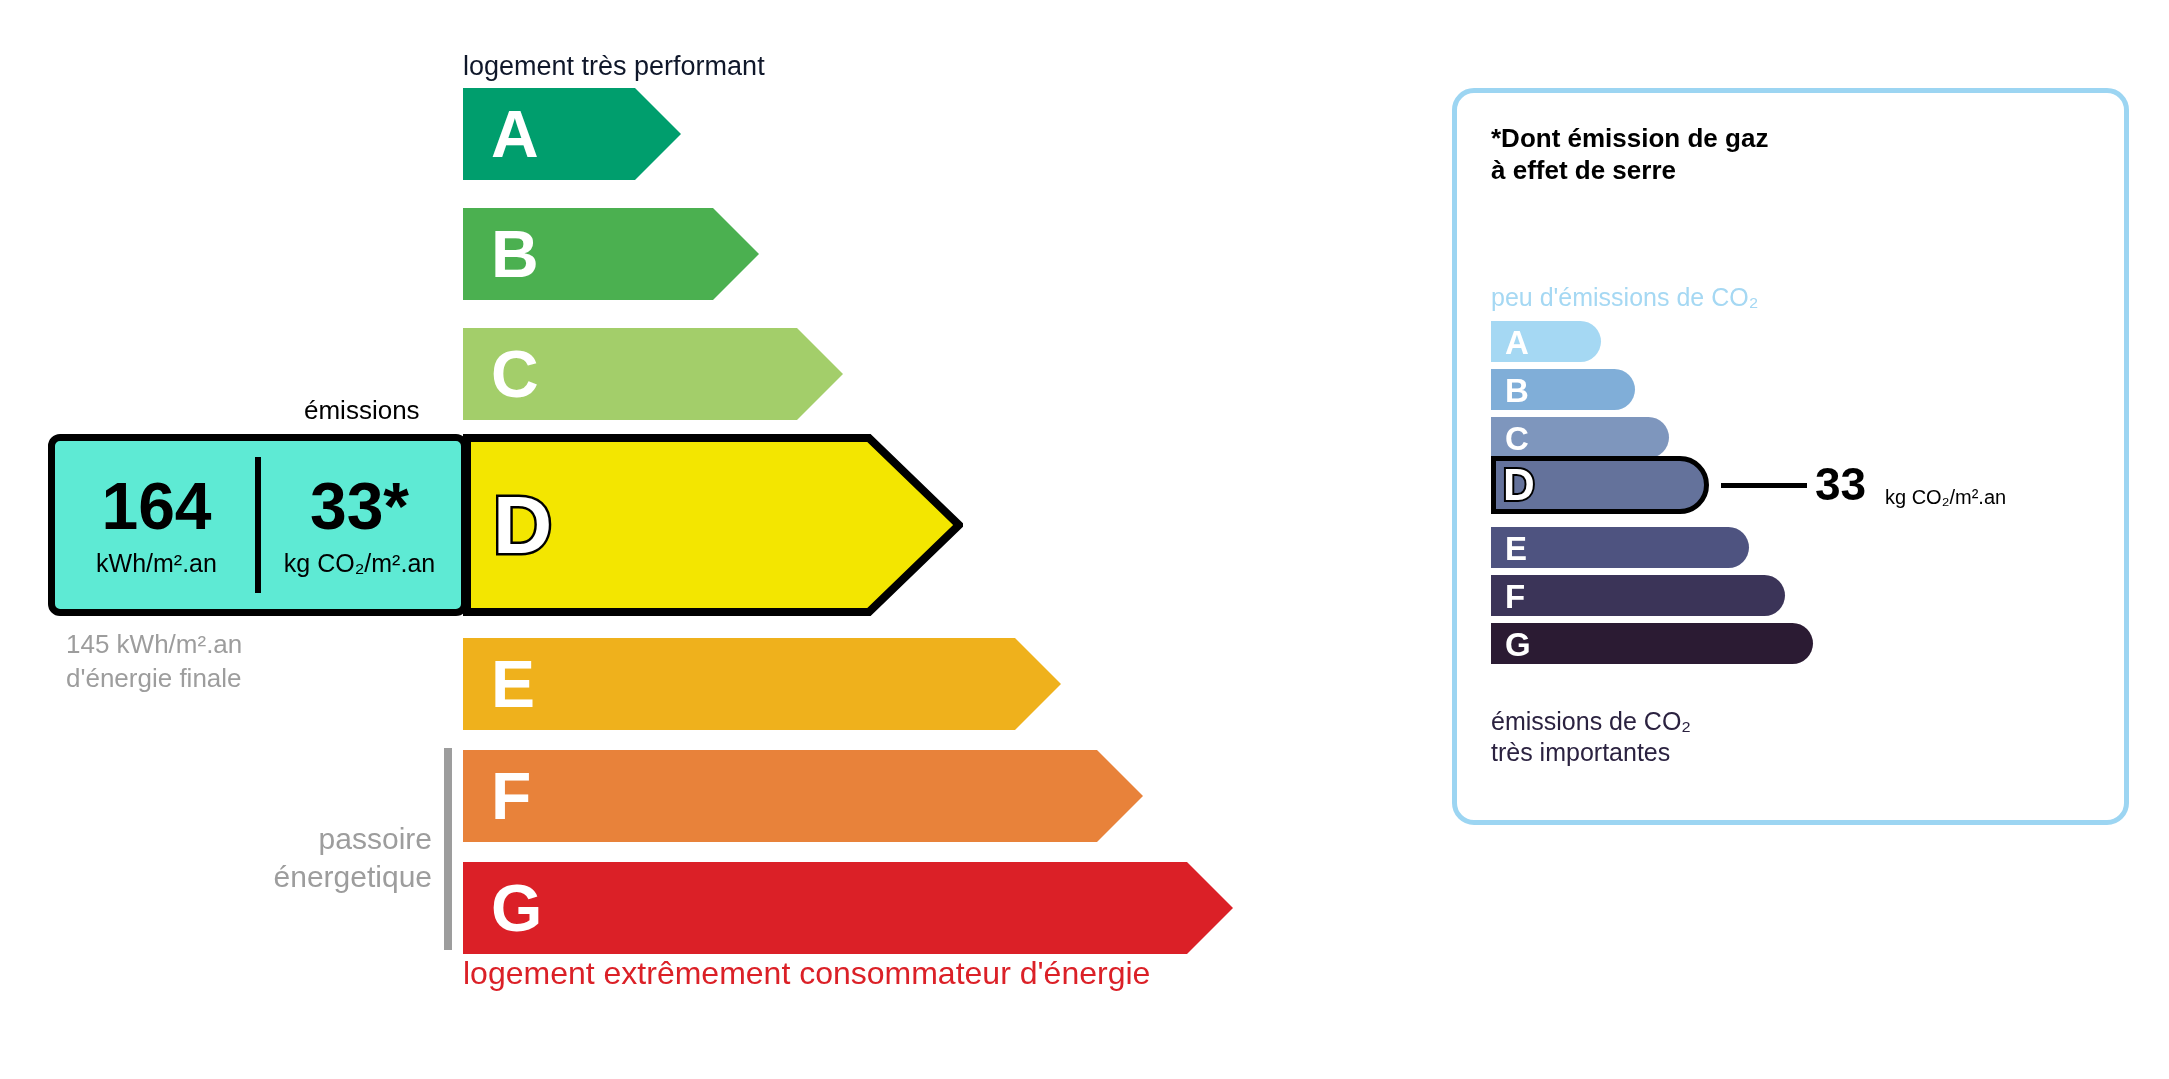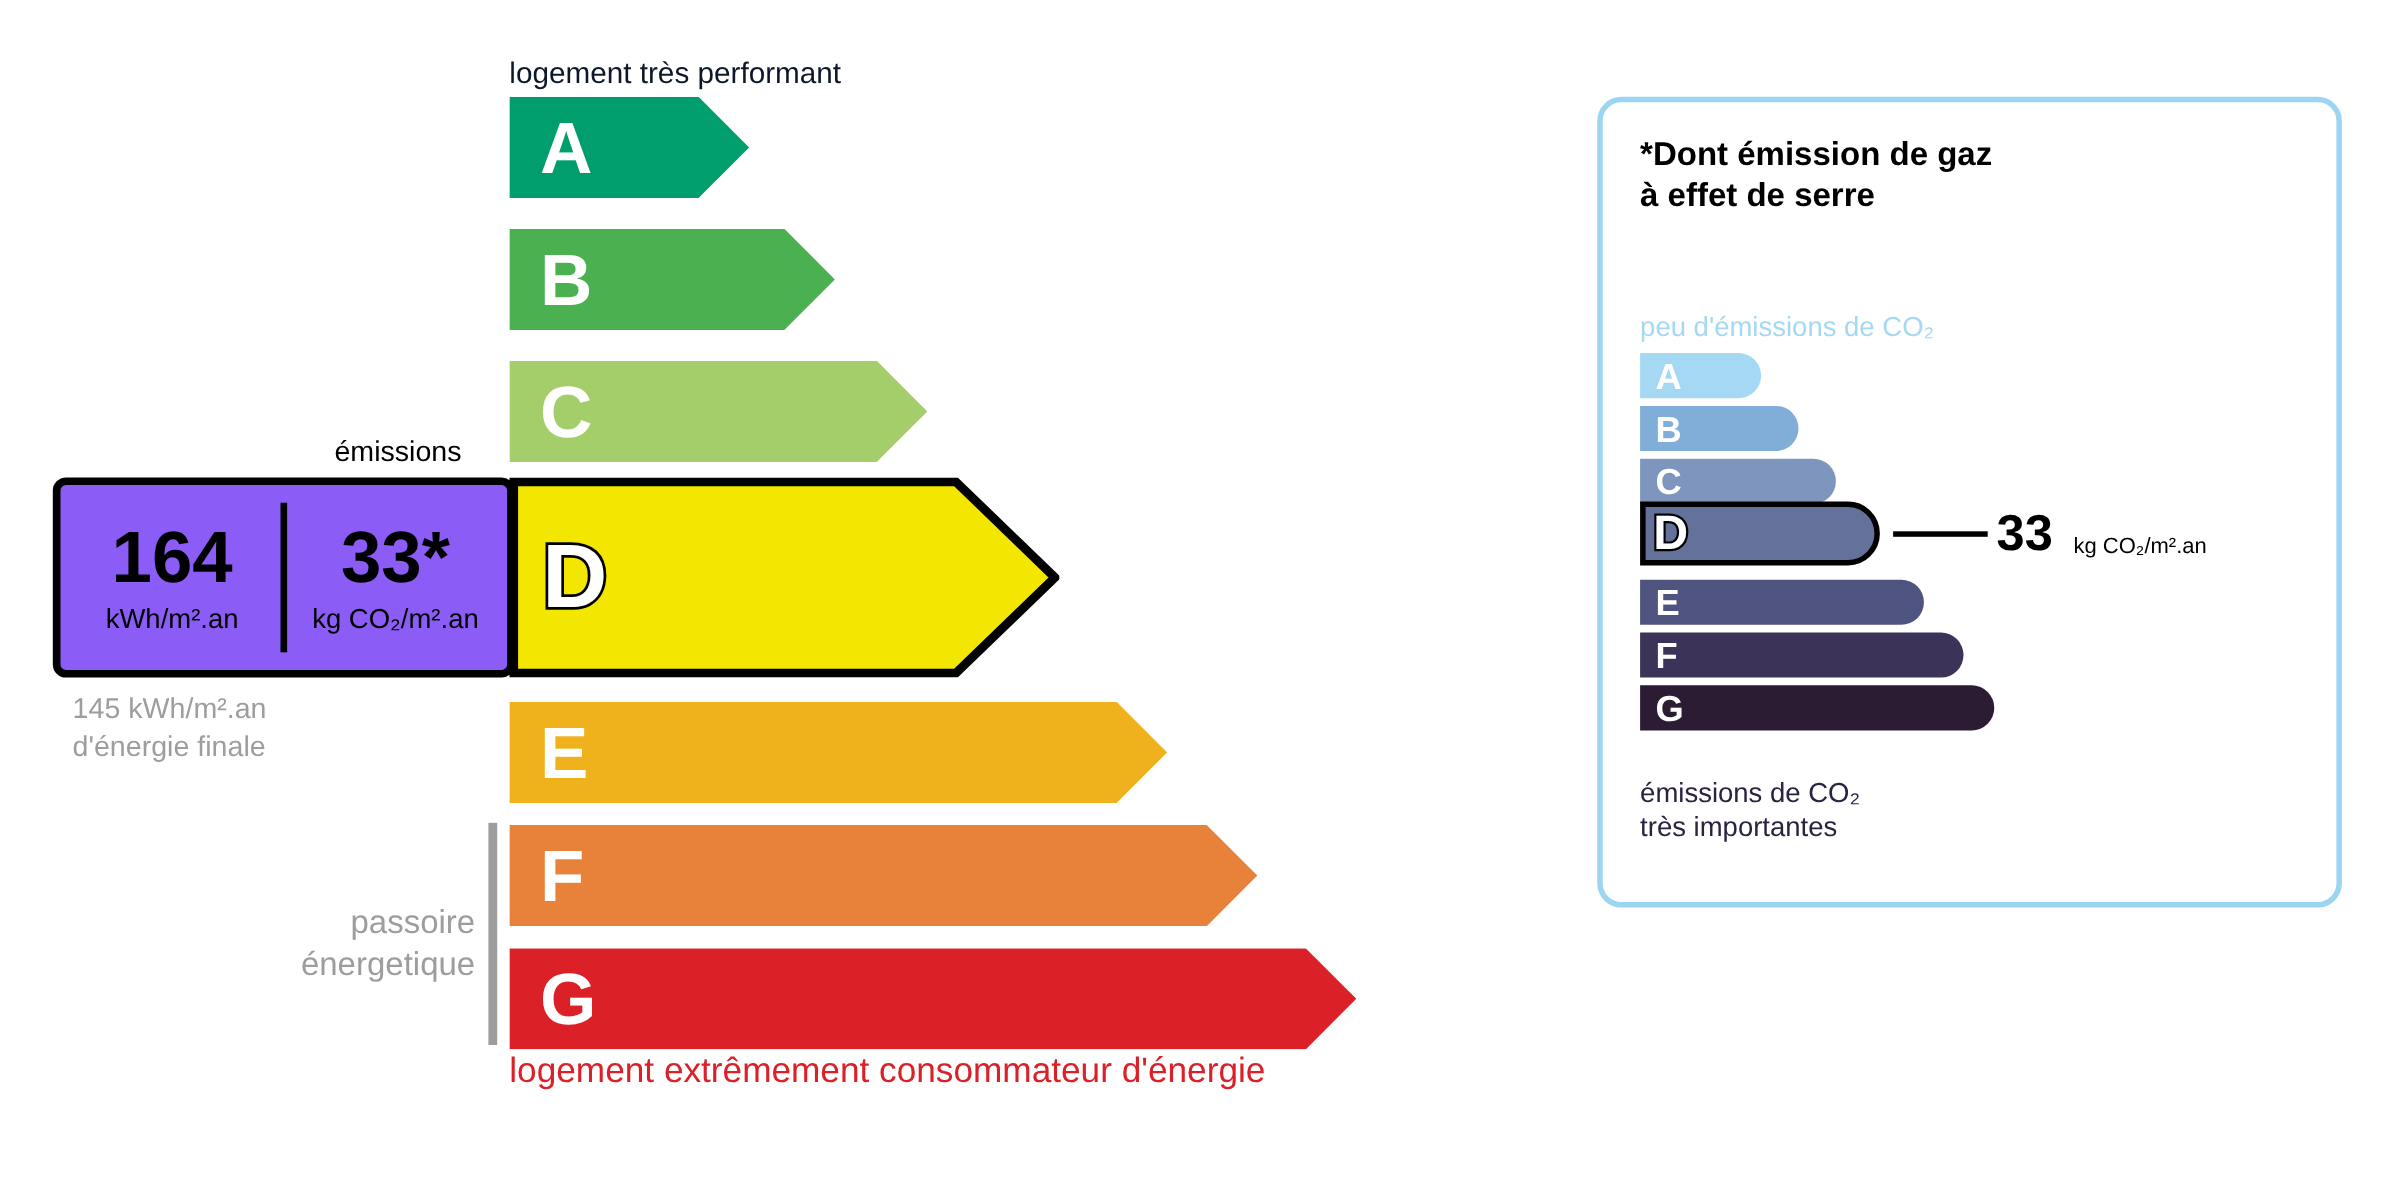--- a/index.html
+++ b/index.html
@@ -106,21 +106,21 @@
 
   
   #result-box {
     position: absolute;
     left: 48px;
     top: 434px;
     width: 420px;
     height: 182px;
     border: 7px solid #000;
     border-radius: 12px;
-    background: #8b5cf6;
+    background: #5eead4;
     box-sizing: border-box;
     z-index: 8;
   }
   #result-divider {
     position: absolute;
     left: 50%;
     top: 16px;
     bottom: 16px;
     width: 6px;
     background: #000;
@@ -187,21 +187,21 @@
     height: 737px;
     border: 5px solid #9CD5F2;
     border-radius: 22px;
     box-sizing: border-box;
     background: #fff;
   }
   #co2-title {
     position: absolute;
     left: 34px;
     top: 30px;
-    font-size: 30px;
+    font-size: 26px;
     font-weight: bold;
     color: #000;
     line-height: 1.22;
   }
   #co2-top-legend {
     position: absolute;
     left: 34px;
     top: 190px;
     font-size: 25px;
     color: #A5D8F3;

